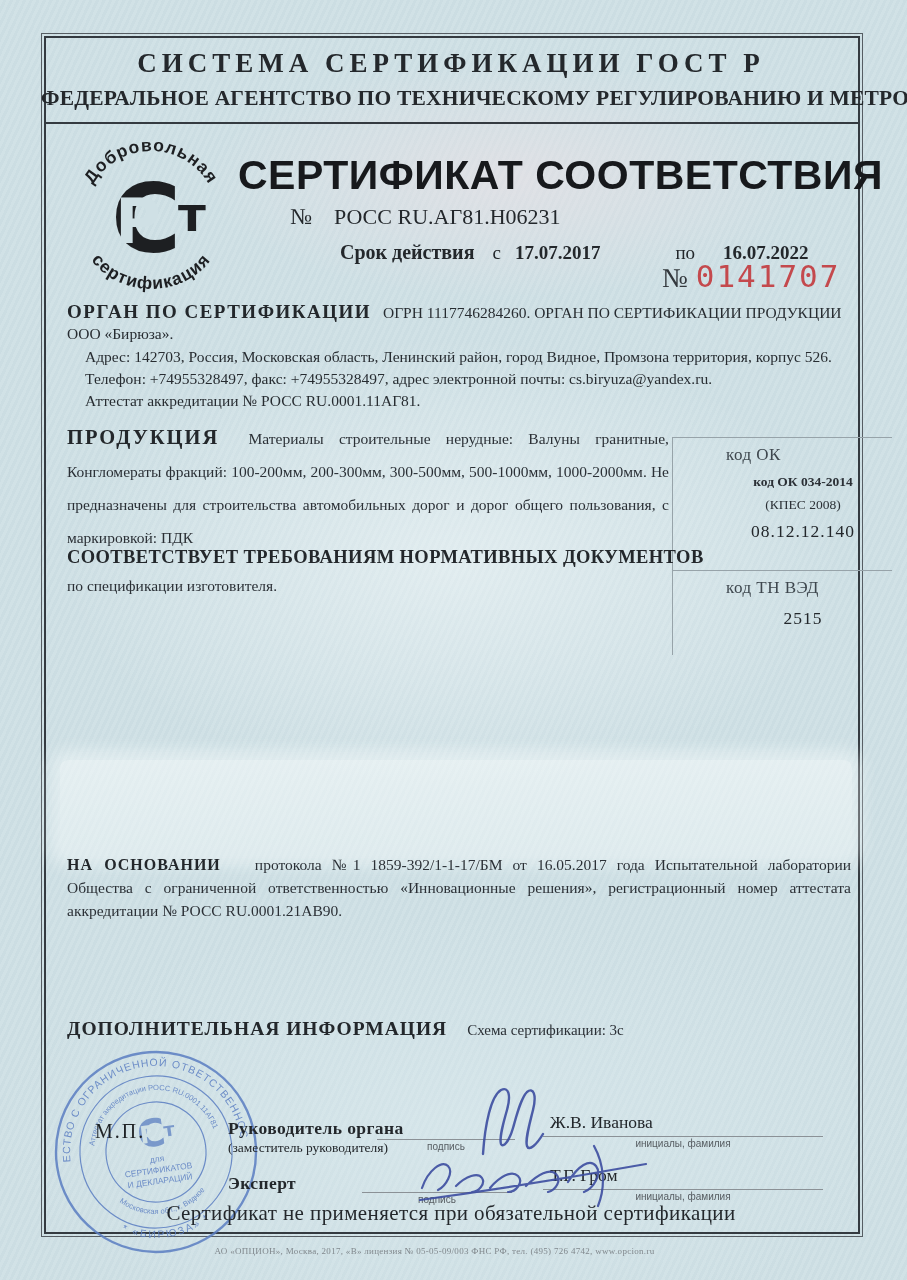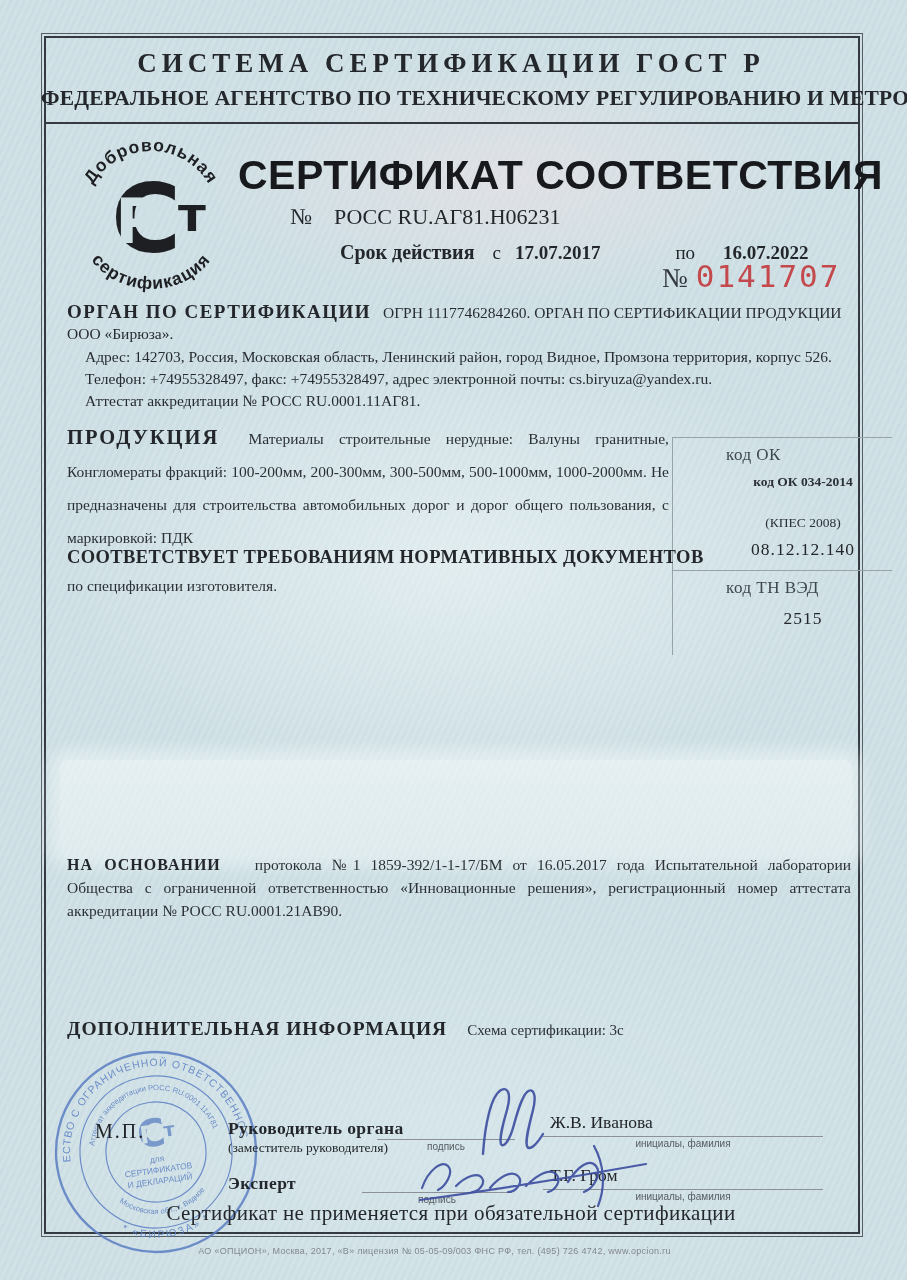--- a/index.html
+++ b/index.html
@@ -57,21 +57,21 @@
   .org .sub div{margin-bottom:1px;}
 
   .product{left:67px;top:421px;width:602px;text-align:justify;line-height:33px;font-size:15.5px;}
   .product .h-serif{font-size:20.5px;letter-spacing:2px;margin-right:14px;}
 
   .codebox{width:178px;border-top:1px solid #97a3a9;border-left:1px solid #97a3a9;
     color:#3e474e;padding-left:41px;}
   .codebox .lab{font-size:17px;padding:7px 0 0 12px;letter-spacing:0.5px;}
   .box-ok{left:672px;top:437px;height:132px;}
   .box-ok .l1{font-weight:bold;font-size:13.5px;text-align:center;margin-top:9px;color:#2b3036;}
-  .box-ok .l2{font-size:13.5px;text-align:center;margin-top:25px;color:#2b3036;}
+  .box-ok .l2{font-size:13.5px;text-align:center;margin-top:7px;color:#2b3036;}
   .box-ok .val{font-size:17.5px;text-align:center;margin-top:8px;letter-spacing:1px;color:#23272b;}
   .box-tnved{left:672px;top:570px;height:84px;}
   .box-tnved .val{font-size:17.5px;text-align:center;margin-top:10px;letter-spacing:1px;color:#23272b;}
 
   .conf-h{left:67px;top:547px;font-weight:bold;font-size:18.5px;letter-spacing:0.4px;color:#23272b;white-space:nowrap;}
   .conf-t{left:67px;top:577px;font-size:15.5px;}
 
   .erased{left:60px;top:760px;width:792px;height:96px;border-radius:8px;
     background:linear-gradient(rgba(248,252,252,.55), rgba(244,250,250,.45));
     box-shadow:0 0 16px 10px rgba(248,252,252,.45);}
@@ -103,21 +103,21 @@
   .ncap1{left:543px;top:1138px;width:280px;}
   .name2{left:550px;top:1165px;font-size:17.5px;color:#23272b;}
   .nline2{left:543px;top:1189px;width:280px;}
   .ncap2{left:543px;top:1191px;width:280px;}
 
   .sig1{left:455px;top:1082px;z-index:6;}
   .sig2{left:408px;top:1138px;z-index:6;}
 
   .footnote{left:41px;top:1201px;width:820px;text-align:center;font-size:21px;color:#24282c;letter-spacing:0.4px;}
   .imprint{left:0;top:1246px;width:869px;text-align:center;
-    font-family:Liberation Sans, sans-serif;font-size:9px;color:#81888d;letter-spacing:0.3px;}
+    font-family:Liberation Serif, serif;font-size:9px;color:#81888d;letter-spacing:0.3px;}
 </style>
 </head>
 <body>
 
 <div class="page">
 
   <div class="abs frame-outer">
     <div class="frame-inner"></div>
   </div>
 

